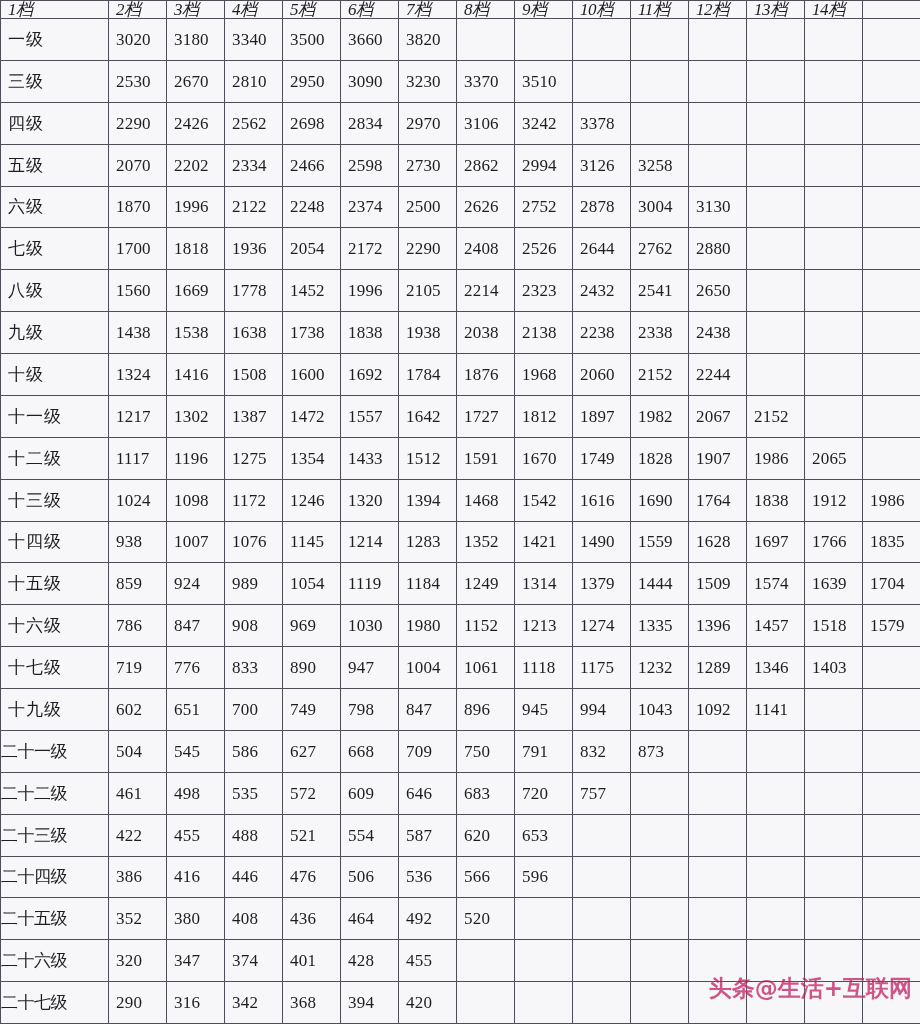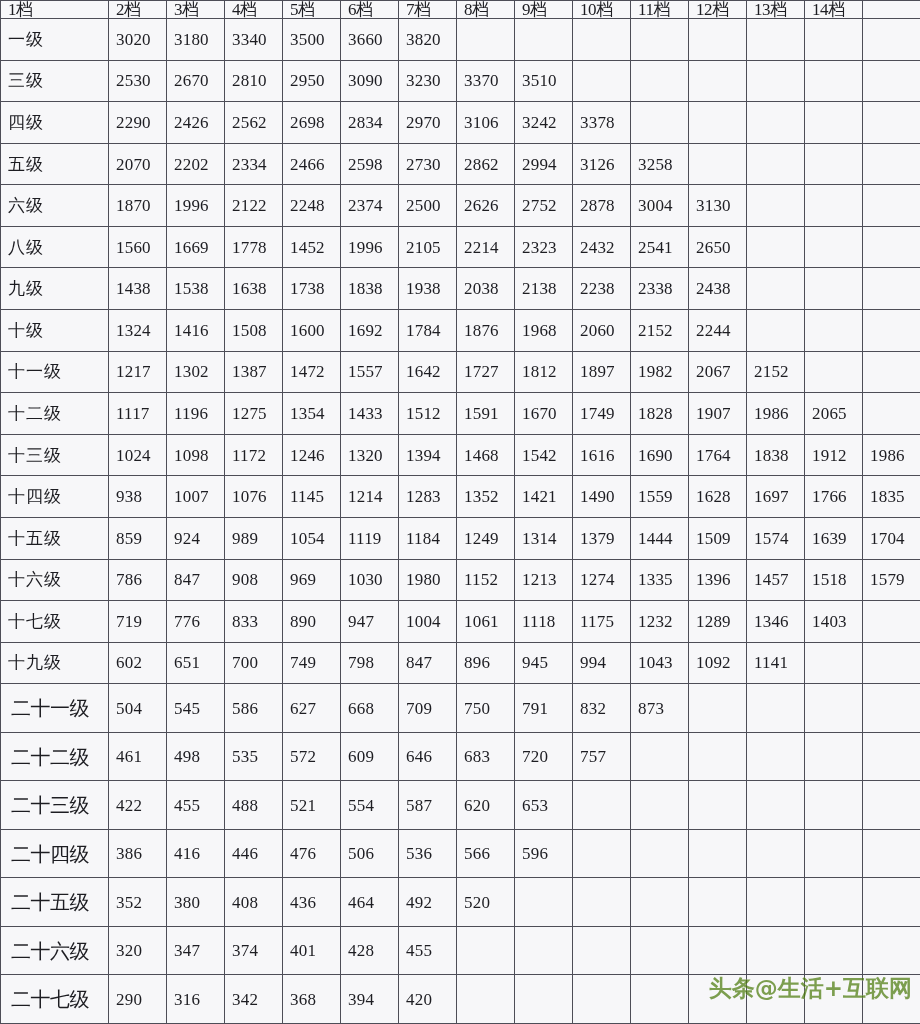--- a/index.html
+++ b/index.html
@@ -50,51 +50,52 @@
   }
 
   
   table.grid col.c-label { width: 108px; }
   table.grid col.c-data  { width: 58px; }
 
   th.hdr {
     font-size: 17px;
     letter-spacing: -0.4px;
     color: #15151a;
+    font-style: italic;
   }
 
   td.lbl {
     font-size: 19px;
     letter-spacing: 1px;
     color: #15151a;
     padding-left: 9px;
   }
   td.lbl.tight {
-    font-size: 20px;
+    font-size: 17px;
     letter-spacing: -0.5px;
-    padding-left: 10px;
+    padding-left: 0;
   }
 
   td.val {
     font-size: 17px;
     letter-spacing: 0.2px;
     padding-left: 6px;
   }
 
   td.empty { }
 
   
   #watermark {
     position: absolute;
     right: 8px;
     bottom: 20px;
     font-family: "DejaVu Sans", "Liberation Sans", sans-serif;
     font-size: 23px;
     font-weight: 700;
-    color: #4d7c0f;
+    color: #be185d;
     opacity: 0.72;
     letter-spacing: 0px;
     white-space: nowrap;
     pointer-events: none;
     text-shadow: 0 0 1px rgba(255,255,255,0.85);
   }
 </style>
 </head>
 <body>
 
@@ -217,20 +218,37 @@
           <td class="val">2626</td>
           <td class="val">2752</td>
           <td class="val">2878</td>
           <td class="val">3004</td>
           <td class="val">3130</td>
           <td class="val empty"></td>
           <td class="val empty"></td>
           <td class="val empty"></td>
         </tr>
         <tr>
+          <td class="lbl">七级</td>
+          <td class="val">1700</td>
+          <td class="val">1818</td>
+          <td class="val">1936</td>
+          <td class="val">2054</td>
+          <td class="val">2172</td>
+          <td class="val">2290</td>
+          <td class="val">2408</td>
+          <td class="val">2526</td>
+          <td class="val">2644</td>
+          <td class="val">2762</td>
+          <td class="val">2880</td>
+          <td class="val empty"></td>
+          <td class="val empty"></td>
+          <td class="val empty"></td>
+        </tr>
+        <tr>
           <td class="lbl">八级</td>
           <td class="val">1560</td>
           <td class="val">1669</td>
           <td class="val">1778</td>
           <td class="val">1452</td>
           <td class="val">1996</td>
           <td class="val">2105</td>
           <td class="val">2214</td>
           <td class="val">2323</td>
           <td class="val">2432</td>

